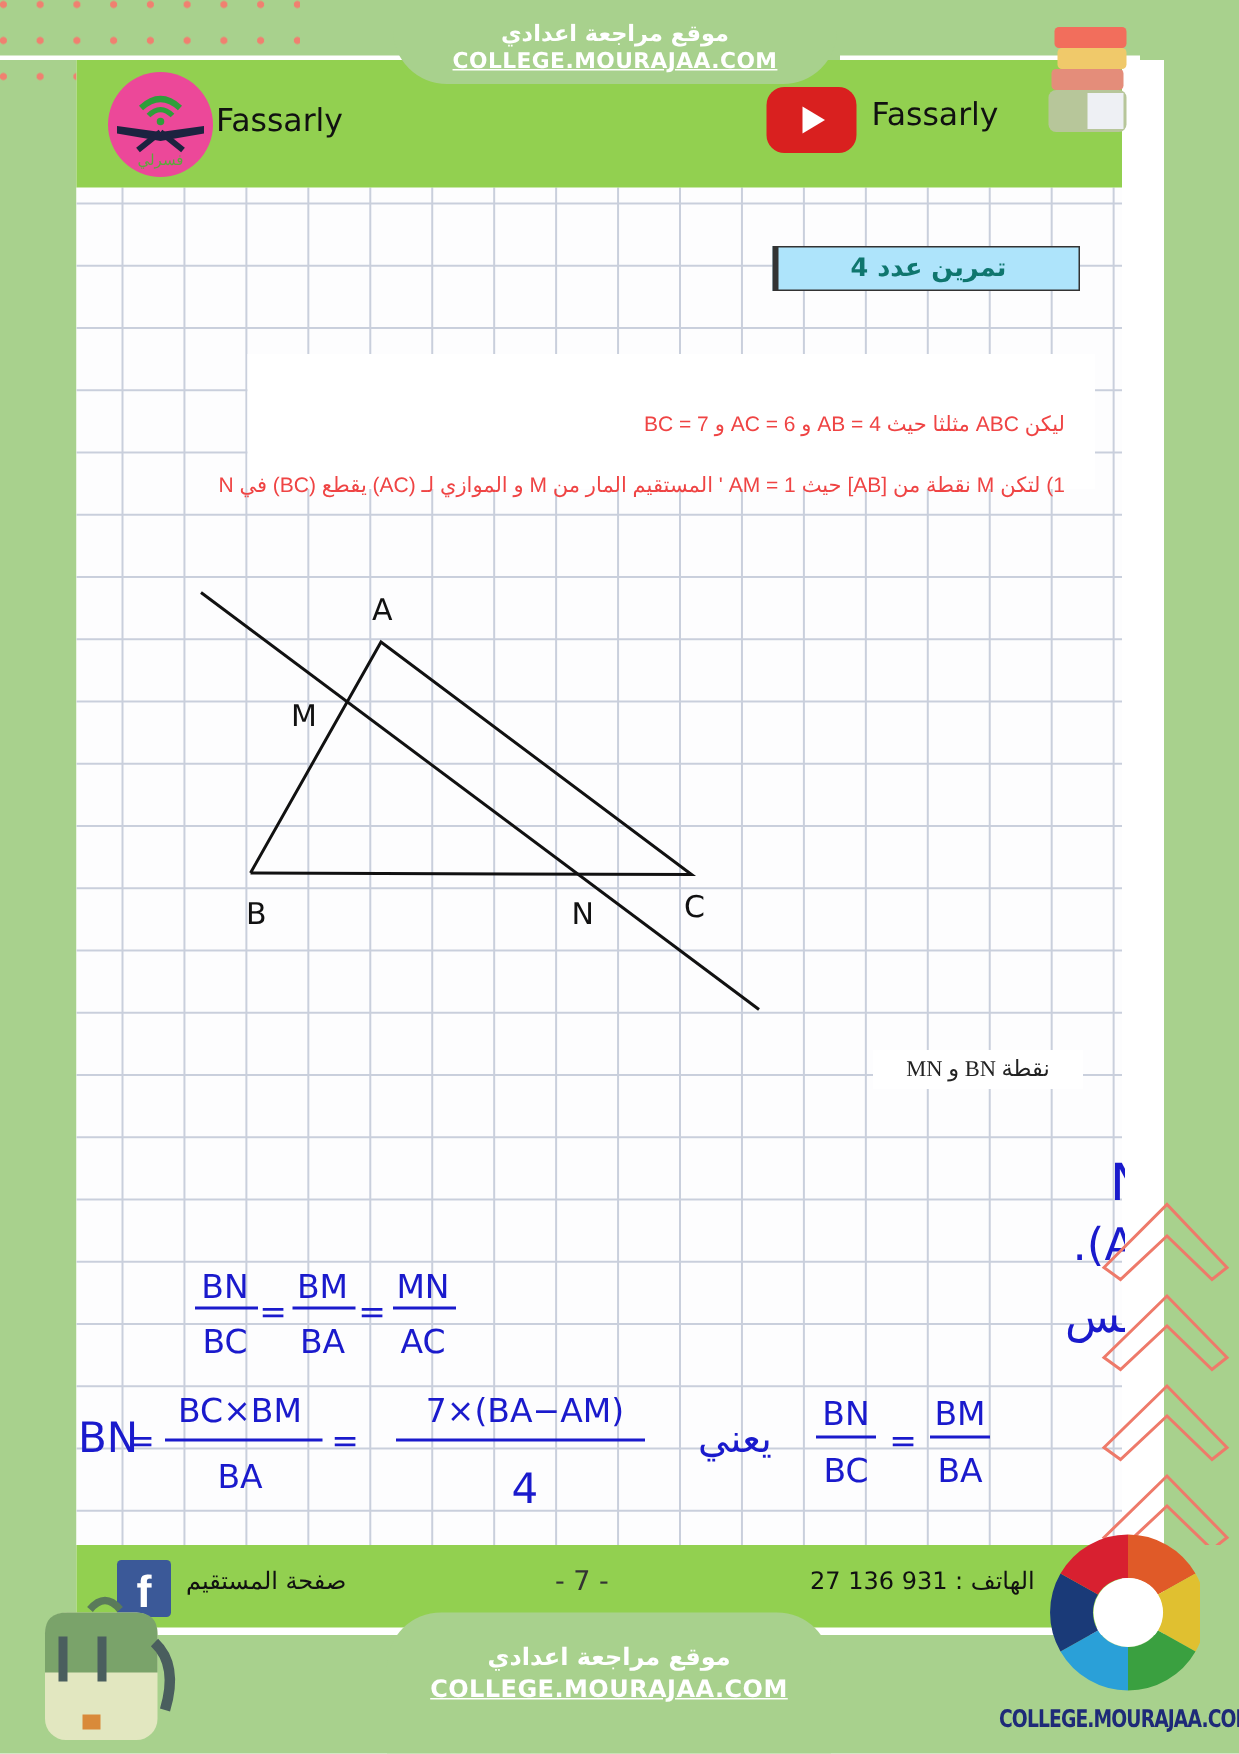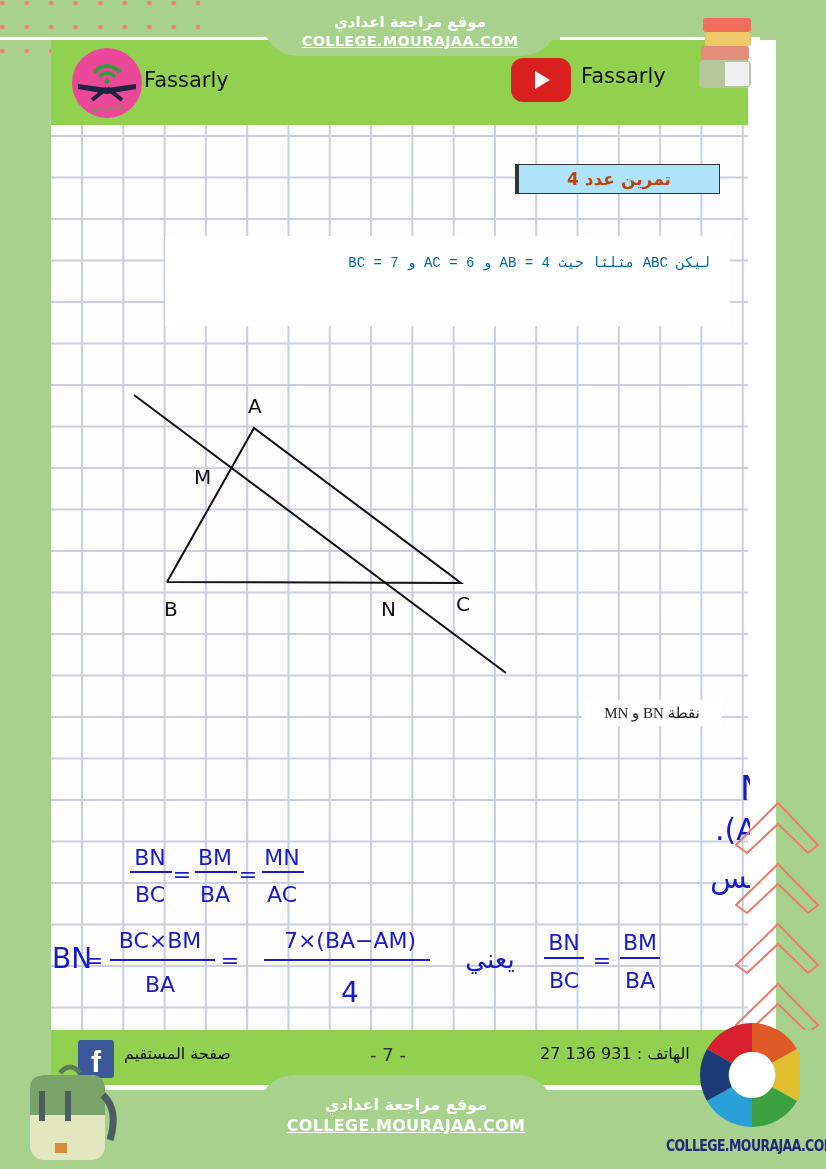--- a/index.html
+++ b/index.html
@@ -23,23 +23,23 @@
   .grid { position:absolute; left:51px; top:125px; width:697px; height:905px;
     background-color:#fdfdfe;
     background-image:
       linear-gradient(to right, #c9cfdc 1.5px, transparent 1.5px),
       linear-gradient(to bottom, #c9cfdc 1.5px, transparent 1.5px);
     background-size:41.3px 41.5px; background-position:30px 10px; }
   .logo-circle { position:absolute; left:72px; top:48px; width:70px; height:70px; border-radius:50%; background:#ec4899; }
   .brand { position:absolute; font-family:"DejaVu Sans", sans-serif; font-size:21px; color:#111;text-align:right; }
   .yt { position:absolute; left:511px; top:58px; width:60px; height:44px; background:#d9201f; border-radius:12px; }
   .yt::after { content:""; position:absolute; left:24px; top:13px; border-left:15px solid #fff; border-top:9px solid transparent; border-bottom:9px solid transparent; }
-  .ex-title { position:absolute; left:515px; top:164px; width:200px; height:28px; background:#aee4fb; border:1.5px solid #333; border-left:4px solid #333; text-align:center; font-size:17px; font-weight:bold; line-height:28px; direction:rtl; color:#c2410c; }
+  .ex-title { position:absolute; left:515px; top:164px; width:200px; height:28px; background:#aee4fb; border:1.5px solid #333; border-left:4px solid #333; text-align:center; font-size:17px; font-weight:bold; line-height:28px; direction:rtl; color:#0f766e; }
   .stmt { position:absolute; left:165px; top:236px; width:565px; height:90px; background:#fff; }
-  .stmt-line { position:absolute; right:20px; font-family:Liberation Mono, monospace; font-size:14px; color:#0369a1; direction:rtl; white-space:nowrap; }
+  .stmt-line { position:absolute; right:20px; font-family:Liberation Sans, sans-serif; font-size:14px; color:#ef4444; direction:rtl; white-space:nowrap;margin-top:20px; }
   .ask { position:absolute; left:582px; top:700px; width:140px; height:26px; background:#fff; font-family:"Liberation Serif", serif; font-size:15px; text-align:center; direction:rtl; line-height:26px; color:#222; }
   .fig { position:absolute; left:120px; top:380px; }
   .hw { position:absolute; left:50px; top:740px; }
   .chevrons { position:absolute; left:733px; top:790px; }
   .footer-fb { position:absolute; left:78px; top:1040px; width:36px; height:38px; background:#3b5998; border-radius:3px; color:#fff; font-weight:bold; font-size:30px; text-align:center; line-height:44px; font-family:"Liberation Sans", sans-serif; }
   .footer-txt { position:absolute; top:1044px; font-size:16px; color:#111; white-space:nowrap; }
   .backpack { position:absolute; left:15px; top:1055px; }
   .wheel { position:absolute; left:700px; top:1020px; }
   .cm-label { position:absolute; left:666px; top:1138px; font-family:"DejaVu Sans", sans-serif; font-weight:bold; font-size:12.5px; color:#1e2a78; letter-spacing:-0.6px; transform:scaleY(1.3); }
   .books { position:absolute; left:695px; top:12px; }
@@ -79,20 +79,21 @@
   <rect x="8" y="6" width="48" height="14" rx="3" fill="#f26e5c"></rect>
   <rect x="10" y="20" width="46" height="14" rx="3" fill="#f0c96a"></rect>
   <rect x="6" y="34" width="48" height="14" rx="3" fill="#e48d7a"></rect>
   <rect x="4" y="48" width="52" height="28" rx="5" fill="#b7c69a"></rect>
   <rect x="30" y="50" width="24" height="24" fill="#eef0f4"></rect>
 </svg>
 
 <div class="ex-title">تمرين عدد 4</div>
 <div class="stmt">
   <div class="stmt-line" style="top:18px;">ليكن ABC مثلثا حيث AB = 4 و AC = 6 و BC = 7</div>
+  <div class="stmt-line" style="top:59px;">1) لتكن M نقطة من [AB] حيث AM = 1 ' المستقيم المار من M و الموازي لـ (AC) يقطع (BC) في N</div>
 </div>
 
 <svg class="fig" width="400" height="300" viewBox="0 0 400 300">
   <g stroke="#111" stroke-width="2" fill="none">
     <polyline points="47,202 134,48 341,203 47,202"></polyline>
     <line x1="14" y1="15" x2="386" y2="293"></line>
   </g>
   <g font-family="DejaVu Sans, sans-serif" font-size="20" fill="#111">
     <text x="128" y="33">A</text>
     <text x="74" y="104">M</text>

